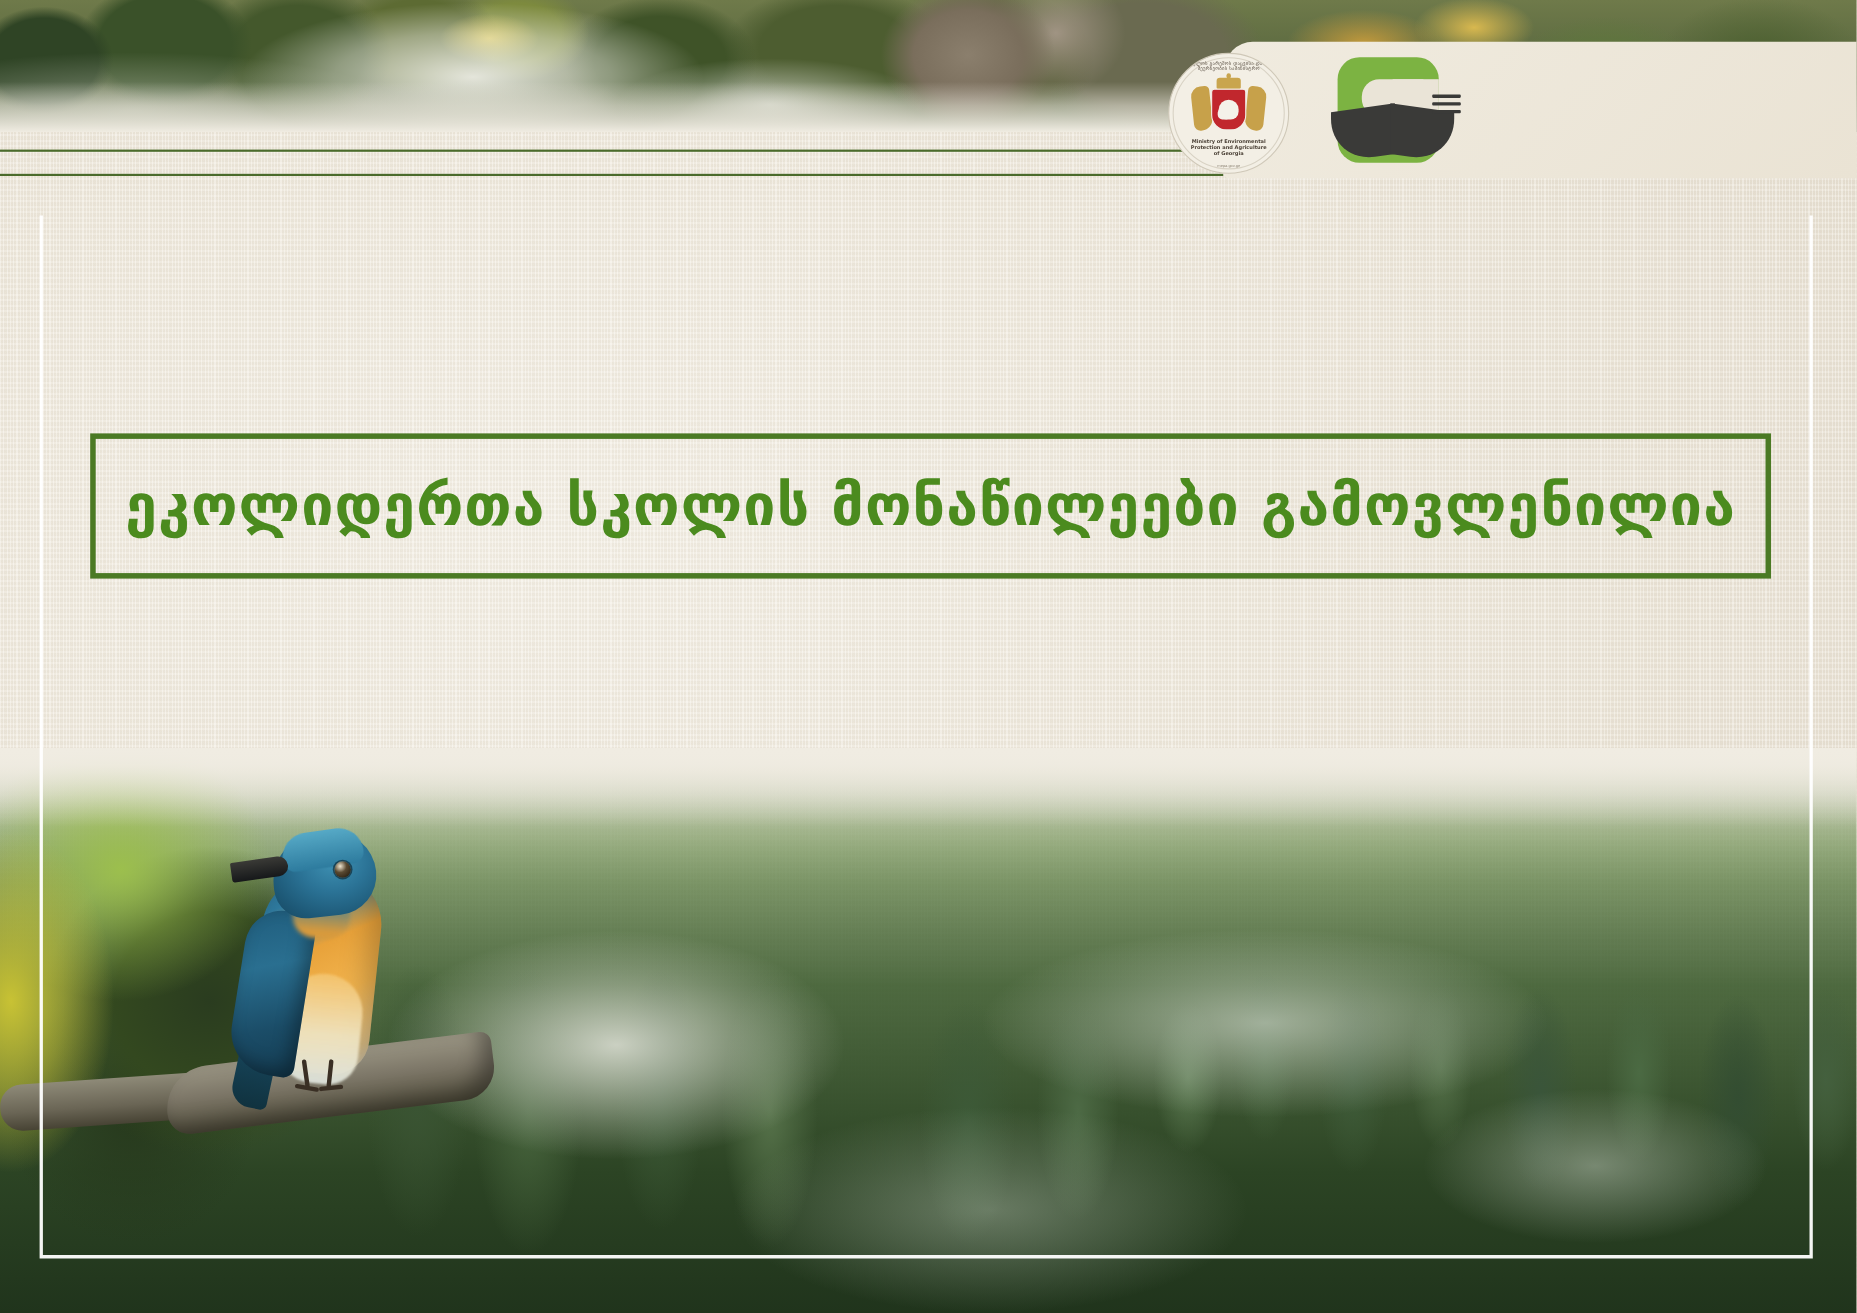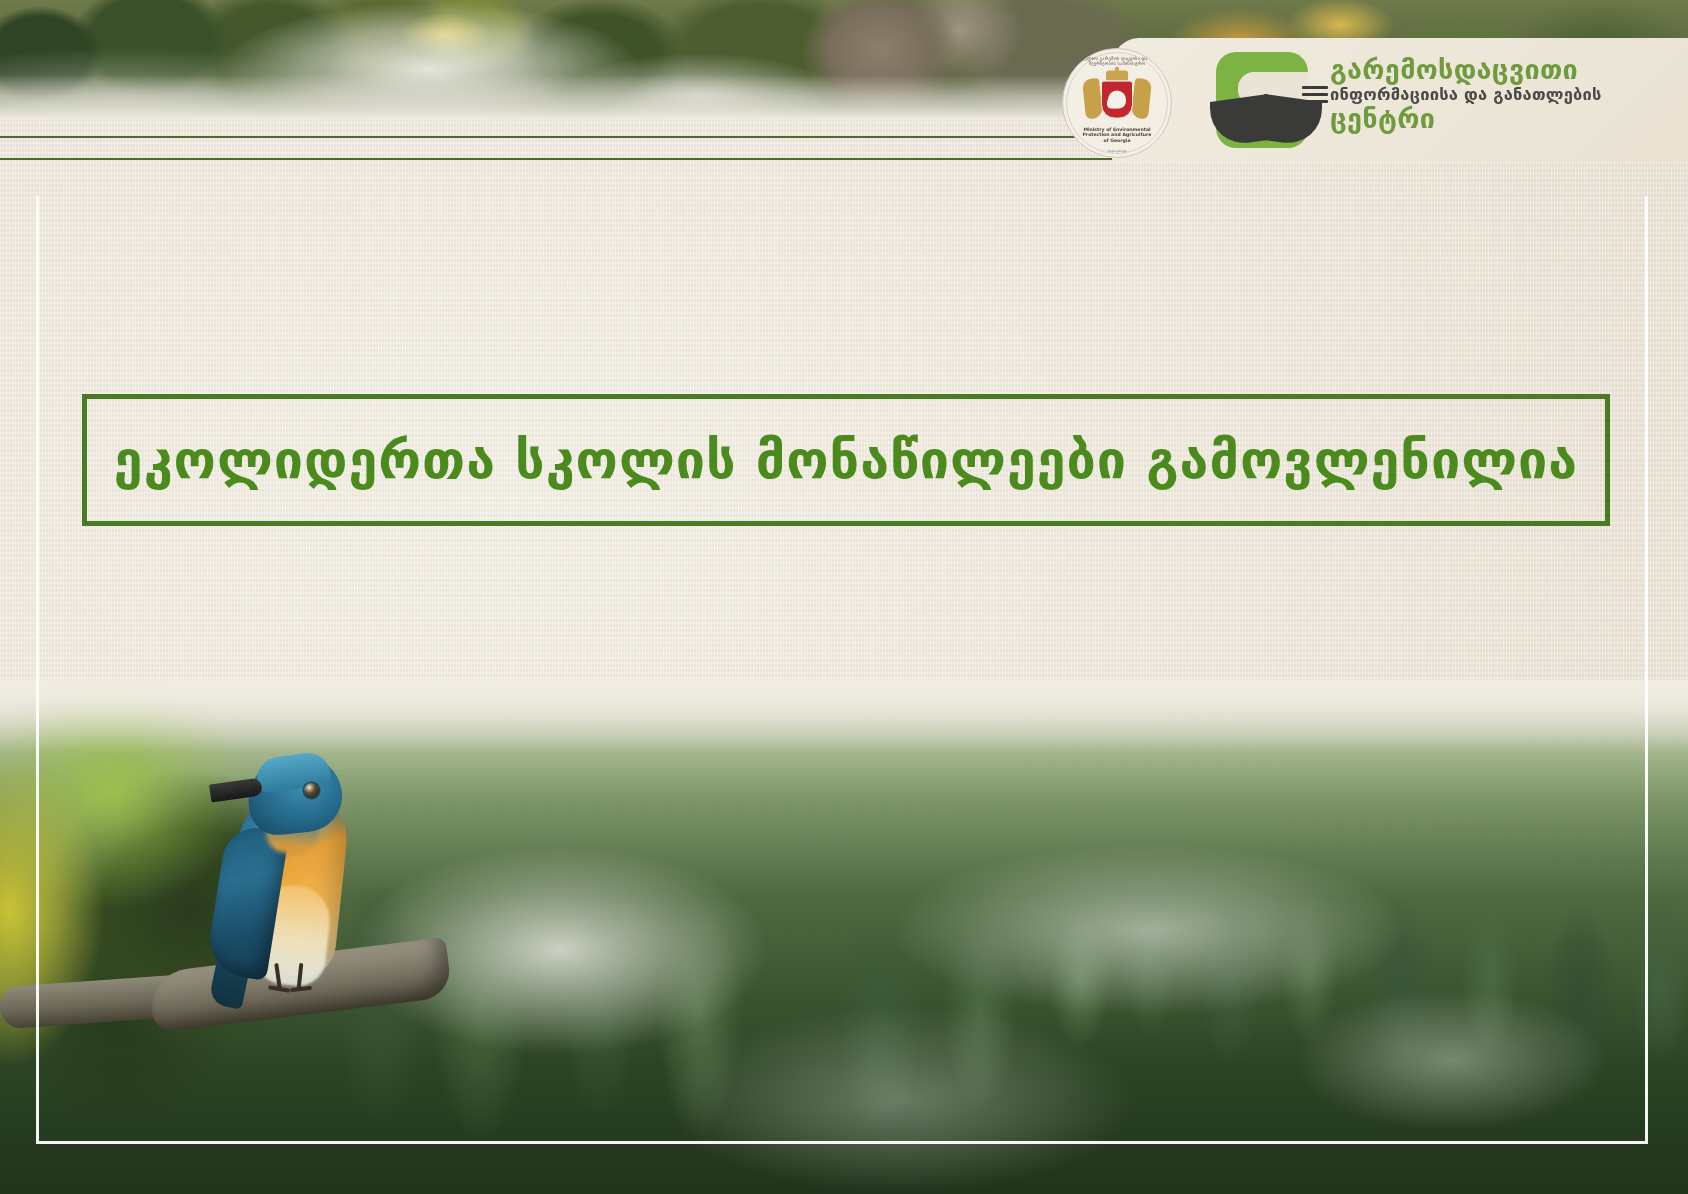--- a/index.html
+++ b/index.html
@@ -372,25 +372,20 @@
       <div class="pg pgl"></div>
       <div class="pg pgr"></div>
     </div>
     <div class="bars">
         <i></i>
         <i></i>
         <i></i>
       </div>
   </div>
 
-  <div class="eiec-text">
-    <div class="eiec-l1">გარემოსდაცვითი</div>
-    <div class="eiec-l2">ინფორმაციისა და განათლების</div>
-    <div class="eiec-l3">ცენტრი</div>
-  </div>
 
   <div class="bottom-photo">
     <div class="bp-layer bp-sky"></div>
     <div class="bp-layer bp-forest"></div>
     <div class="bp-layer bp-trees"></div>
     <div class="bp-layer bp-mist"></div>
     <div class="bp-layer bp-darkleft"></div>
     <div class="bp-layer bp-left-wash"></div>
     <div class="bp-layer bp-topfade"></div>
 

